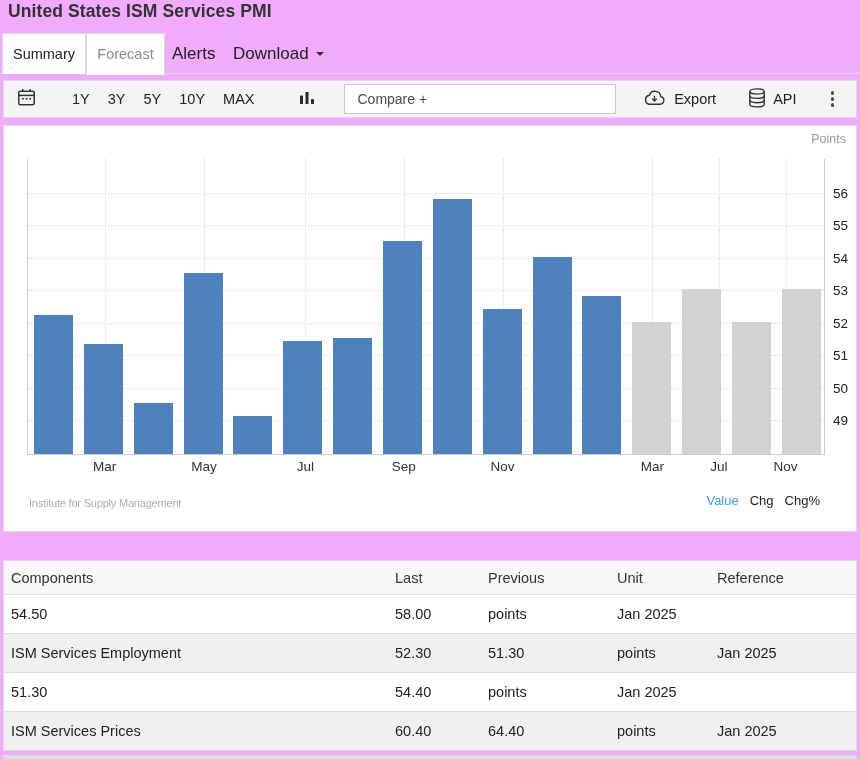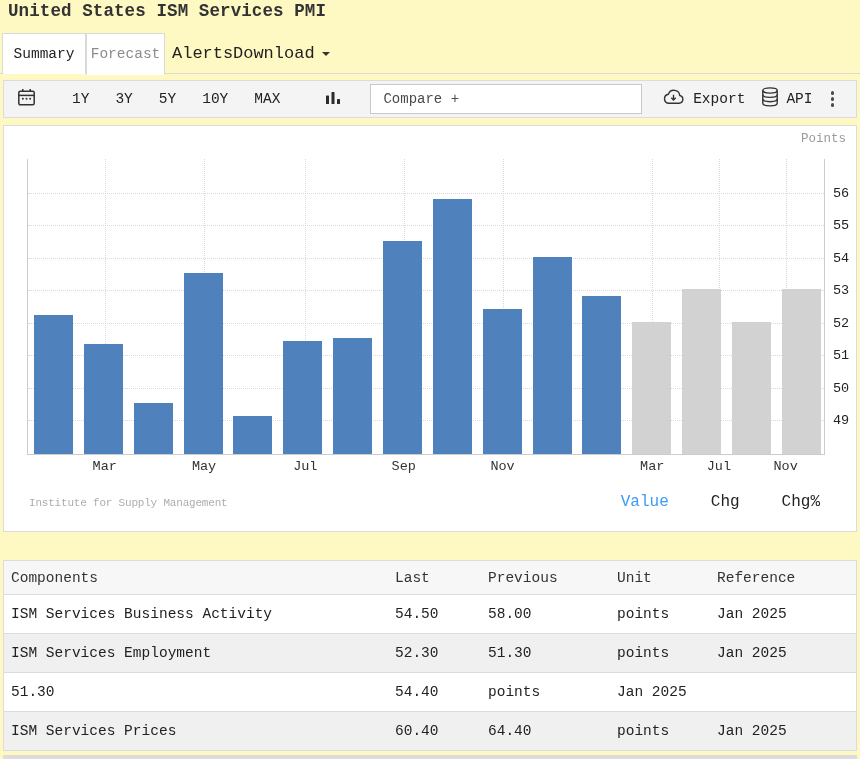--- a/index.html
+++ b/index.html
@@ -1,18 +1,18 @@
 <!DOCTYPE html>
 <html><head>
 <meta charset="utf-8">
 <style>
   * { margin:0; padding:0; box-sizing:border-box; }
   html,body { background:#fff; }
   body { font-family:"Liberation Sans","DejaVu Sans",sans-serif; color:#222; }
-  .page { position:relative; width:860px; height:759px; background:#fef9c3; overflow:hidden;font-family:Liberation Mono, monospace; }
+  .page { position:relative; width:860px; height:759px; background:#f0abfc; overflow:hidden; }
 
   
   .page-title { position:absolute; left:8px; top:1px; font-size:17.5px; font-weight:bold; color:#333; letter-spacing:0.1px; }
 
   
   .tabbar { position:absolute; left:0; top:33px; width:860px; height:41px; border-bottom:1px solid #d9d9d9; }
   .tab { position:absolute; top:0; height:41px; display:flex; align-items:center; justify-content:center;
          font-size:14.5px; color:#222; cursor:pointer; background:#fff; }
   .tab-summary { left:2px; width:84px; border:1px solid #d9d9d9; border-bottom:none; }
   .tab-forecast { left:86px; width:79px; height:42px; border:1px solid #d9d9d9; border-bottom:1px solid #fff;
@@ -20,45 +20,45 @@
   .tab-link { position:absolute; top:0; height:41px; display:flex; align-items:center; font-size:17px; color:#222; cursor:pointer; }
   .tab-alerts { left:172px; }
   .tab-download { left:233px; }
   .caret-down { width:0; height:0; margin-left:7px; border-left:4px solid transparent; border-right:4px solid transparent; border-top:4.5px solid #333; }
 
   
   .toolbar { position:absolute; left:3px; top:80px; width:854px; height:38px; background:#f4f4f4;
              border:1px solid #dcdcdc; display:flex; align-items:center; }
   .icon-btn { background:none; border:none; display:flex; align-items:center; cursor:pointer; }
   .cal-btn { margin-left:12px; }
-  .ranges { display:flex; gap:20px; margin-left:32px; }
+  .ranges { display:flex; gap:12px; margin-left:32px; }
   .range-btn { background:none; border:none; font-size:14.5px; color:#222; cursor:pointer; font-family:inherit; padding:2px 3px; }
   .coltype-btn { margin-left:42px; }
   .compare-input { margin-left:29px; width:272px; height:30px; border:1px solid #c9c9c9; border-radius:0;
                    background:#fff; font-size:14px; color:#333; padding:0 12px; font-family:inherit; outline:none; }
   .compare-input::placeholder { color:#4a4a4a; opacity:1; }
-  .tb-right { margin-left:auto; display:flex; align-items:center; gap:16px; margin-right:20px; }
+  .tb-right { margin-left:auto; display:flex; align-items:center; gap:32px; margin-right:20px; }
   .tb-btn { background:none; border:none; display:flex; align-items:center; gap:7px; font-size:14.5px; color:#222;
             cursor:pointer; font-family:inherit; }
   .kebab { display:flex; flex-direction:column; gap:2.5px; padding:2px; background:none; border:none; cursor:pointer; }
   .kebab i { width:3.5px; height:3.5px; border-radius:50%; background:#4a4a4a; }
 
   
   .chart-panel { position:absolute; left:3px; top:125px; width:854px; height:407px; background:#fff; border:1px solid #dcdcdc; }
   .points-label { position:absolute; top:6px; right:10px; font-size:12.5px; color:#9a9a9a; }
   .plot { position:absolute; left:23px; top:33px; width:798px; height:296px;
           border-left:1px solid #ccc; border-right:1px solid #ccc; border-bottom:1px solid #ccc; }
   .hgrid { position:absolute; left:0; width:100%; height:0; border-top:1px dotted #d9d9d9; }
   .vgrid { position:absolute; top:0; height:100%; width:0; border-left:1px dotted #d9d9d9; }
   .bar { position:absolute; bottom:0; width:39px; cursor:pointer; }
   .ytick { position:absolute; left:100%; margin-left:9px; font-size:13.5px; color:#222; transform:translateY(-50%); white-space:nowrap; }
   .xtick { position:absolute; top:100%; margin-top:5px; transform:translateX(-50%); font-size:13.5px; color:#333; white-space:nowrap; }
   .chart-footer { position:absolute; left:0; right:0; top:366px; height:22px; }
   .source-attr { position:absolute; left:25px; top:5px; font-size:11px; color:#adadad; letter-spacing:-0.2px; }
-  .modes { position:absolute; right:36px; top:1px; display:flex; gap:42px; font-size:16px; color:#222; }
+  .modes { position:absolute; right:36px; top:1px; display:flex; gap:11px; font-size:13px; color:#222; }
   .mode { cursor:pointer; }
 
   
   .ctable { position:absolute; left:3px; top:560px; width:854px; border:1px solid #dcdcdc; border-bottom:none; font-size:14.5px; }
   .trow { display:grid; grid-template-columns:391px 93px 129px 100px 1fr; align-items:center;
           height:39px; border-bottom:1px solid #dcdcdc; background:#fff; }
   .trow > :first-child { padding-left:7px; }
   .thead { height:34px; background:#f7f7f7; color:#333; }
   .alt { background:#f0f0f0; }
   .comp-name { cursor:pointer; }
@@ -211,21 +211,20 @@
 
   <div class="ctable">
     <div class="trow thead">
       <div>Components</div>
       <div>Last</div>
       <div>Previous</div>
       <div>Unit</div>
       <div>Reference</div>
     </div>
     <div class="trow">
-      <div class="comp-name">ISM Services Business Activity</div>
       <div>54.50</div>
       <div>58.00</div>
       <div>points</div>
       <div>Jan 2025</div>
     </div>
     <div class="trow alt">
       <div class="comp-name">ISM Services Employment</div>
       <div>52.30</div>
       <div>51.30</div>
       <div>points</div>

